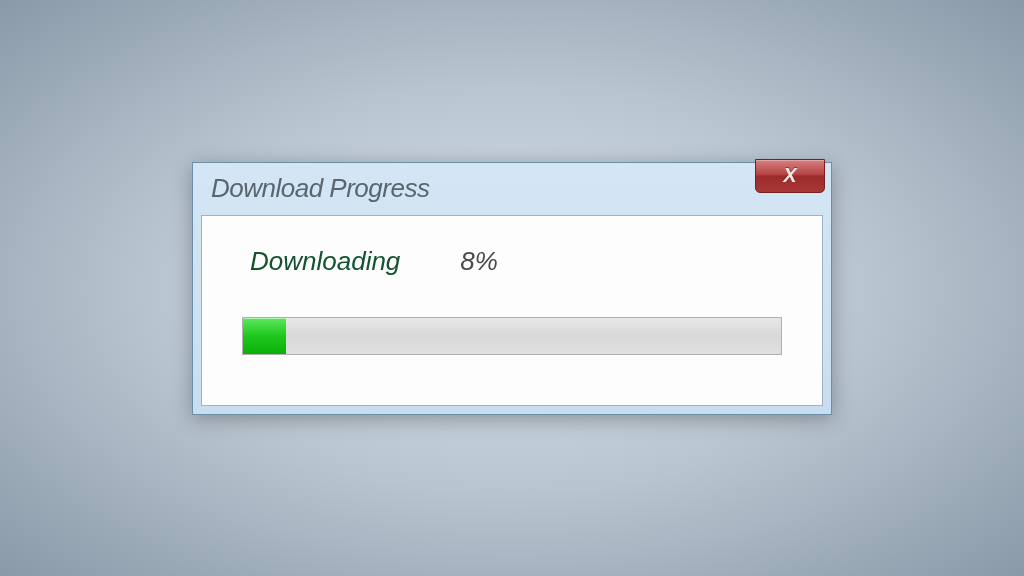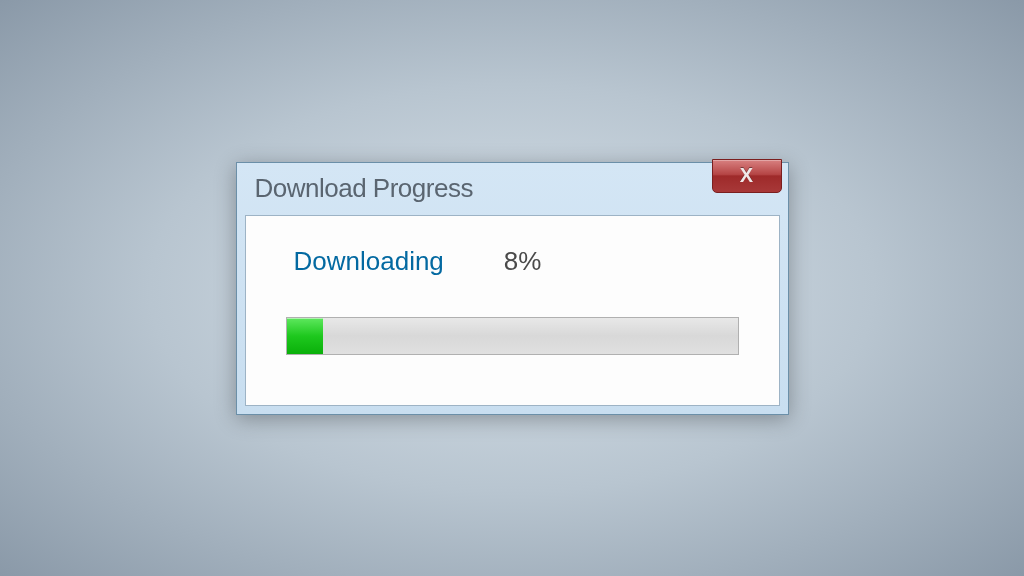--- a/index.html
+++ b/index.html
@@ -7,25 +7,26 @@
       width: 1024px;
       height: 576px;
       background: radial-gradient(ellipse at center, #d8e2ea 0%, #b8c5d0 50%, #8a99a8 100%);
       font-family: "Segoe UI", Tahoma, sans-serif;
       display: flex;
       align-items: center;
       justify-content: center;
       overflow: hidden;
     }
     .dialog {
-      width: 553px;
+      width: 640px;
       background: linear-gradient(to bottom, #d4e6f5 0%, #c8def0 100%);
       border: 1px solid #6b8fa8;
       box-shadow: 0 4px 20px rgba(0,0,0,0.3);
       position: relative;
+      font-style: italic;
     }
     .titlebar {
       height: 52px;
       display: flex;
       align-items: center;
       padding: 0 18px;
       position: relative;
     }
     .title-text {
       font-size: 26px;
@@ -61,21 +62,21 @@
       padding: 30px 40px 50px 40px;
     }
     .status-row {
       display: flex;
       align-items: baseline;
       margin-bottom: 40px;
       padding-left: 8px;
     }
     .status-label {
       font-size: 26px;
-      color: #0369a1;
+      color: #14532d;
       margin-right: 60px;
     }
     .status-percent {
       font-size: 26px;
       color: #4a4a4a;
     }
     .progress-outer {
       width: 100%;
       height: 38px;
       background: linear-gradient(to bottom, #e8e8e8 0%, #d8d8d8 50%, #e0e0e0 100%);

